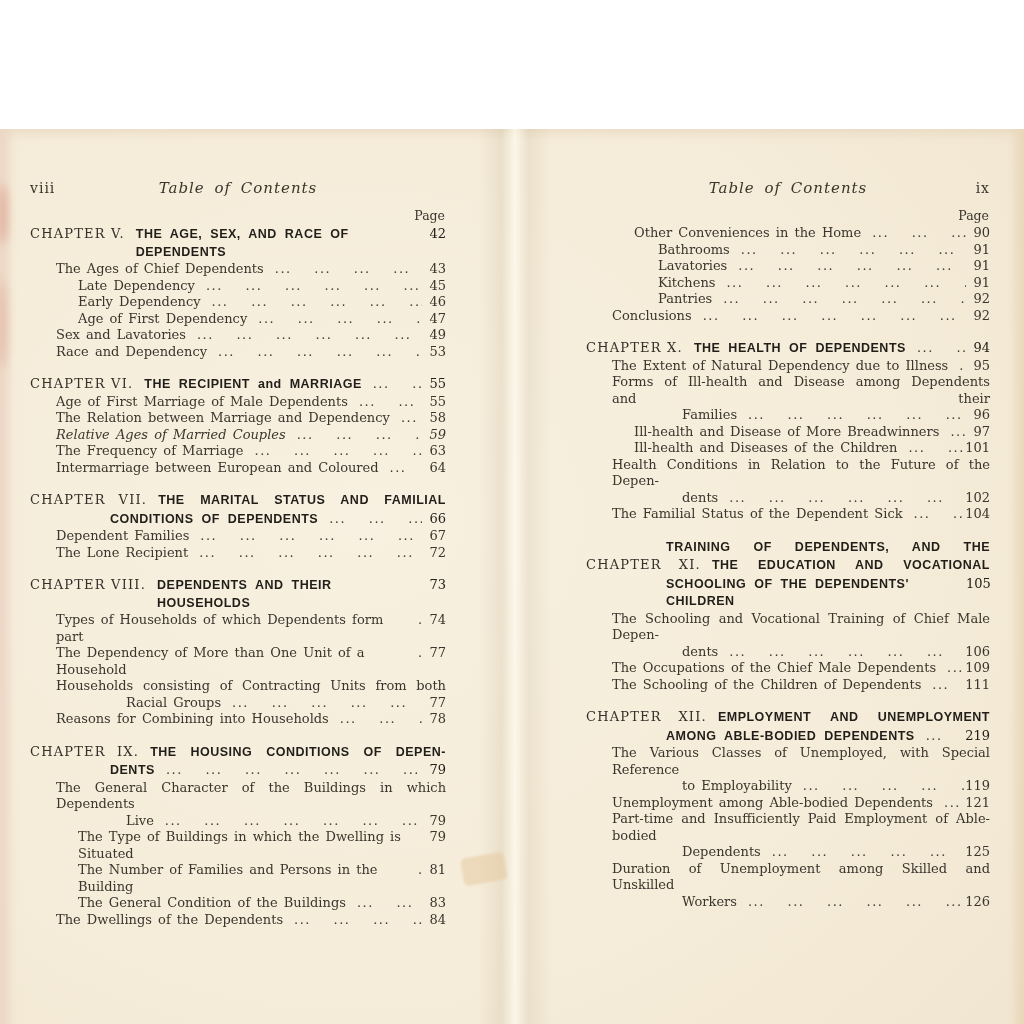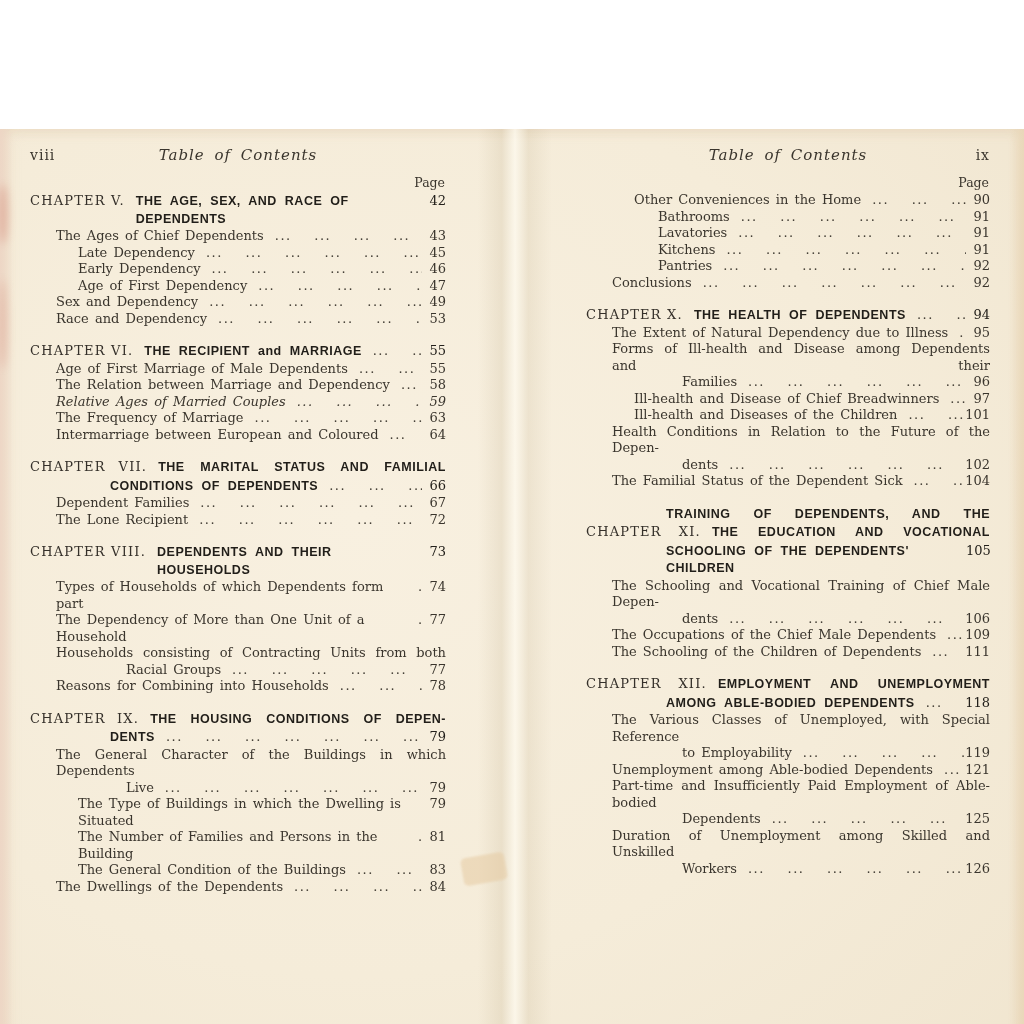--- a/index.html
+++ b/index.html
@@ -26,21 +26,21 @@
   .corner-fold { position:absolute; left:462px; top:726px; width:44px; height:28px;
     background:#e6cba3; opacity:.55; transform:rotate(-10deg); border-radius:5px; filter:blur(1px); }
 
   .page { position:absolute; top:0; height:100%; color:#3a352d; }
   .page-left  { left:30px;  width:416px; }
   .page-right { left:586px; width:404px; }
 
   .running-head { display:flex; align-items:baseline; margin-top:17px; }
   .running-head .folio { width:70px; font-size:14px; letter-spacing:1px; }
   .page-right .running-head .folio { text-align:right; }
-  .running-title { flex:1; text-align:center; font-style:italic; font-size:15px; letter-spacing:1px; word-spacing:4px; }
+  .running-title { flex:1; text-align:center; font-style:italic; font-size:15px; letter-spacing:1px; word-spacing:4px;margin-top:33px; }
   .head-spacer { width:70px; }
 
   .page-col-label { text-align:right; font-size:12.5px; margin-top:11px; padding-right:1px; }
 
   .section { margin-top:15px; }
   .sections > .section:first-child { margin-top:2px; }
 
   .row { display:flex; align-items:baseline; line-height:16.5px; font-size:13px; }
   .jline { text-align:justify; text-align-last:justify; line-height:16.5px; font-size:13px; }
   .entry-text { word-spacing:2px; }
@@ -98,21 +98,21 @@
             <span class="entry-text">Early Dependency</span>
             <span class="leader">... ... ... ... ... ... ... ... ... ... ... ...</span>
             <span class="pagenum">46</span>
           </div>
           <div class="row" style="padding-left: 48px;">
             <span class="entry-text">Age of First Dependency</span>
             <span class="leader">... ... ... ... ... ... ... ... ... ... ... ...</span>
             <span class="pagenum">47</span>
           </div>
           <div class="row" style="padding-left: 26px;">
-            <span class="entry-text">Sex and Dependency</span>
+            <span class="entry-text">Sex and Lavatories</span>
             <span class="leader">... ... ... ... ... ... ... ... ... ... ... ...</span>
             <span class="pagenum">49</span>
           </div>
           <div class="row" style="padding-left: 26px; align-items: flex-end;">
             <span class="entry-text">Race and Dependency</span>
             <span class="leader">... ... ... ... ... ... ... ... ... ... ... ...</span>
             <span class="pagenum">53</span>
           </div>
         </div>
         <div class="section">
@@ -294,21 +294,21 @@
             <span class="leader">... ... ... ... ... ... ... ... ... ... ... ...</span>
             <span class="pagenum">95</span>
           </div>
           <div class="jline" style="padding-left: 26px;"><span class="entry-text">Forms of Ill-health and Disease among Dependents and their</span></div>
           <div class="row" style="padding-left: 96px;">
             <span class="entry-text">Families</span>
             <span class="leader">... ... ... ... ... ... ... ... ... ... ... ...</span>
             <span class="pagenum">96</span>
           </div>
           <div class="row" style="padding-left: 48px;">
-            <span class="entry-text">Ill-health and Disease of Chief Breadwinners</span>
+            <span class="entry-text">Ill-health and Disease of More Breadwinners</span>
             <span class="leader">... ... ... ... ... ... ... ... ... ... ... ...</span>
             <span class="pagenum">97</span>
           </div>
           <div class="row" style="padding-left: 48px;">
             <span class="entry-text">Ill-health and Diseases of the Children</span>
             <span class="leader">... ... ... ... ... ... ... ... ... ... ... ...</span>
             <span class="pagenum">101</span>
           </div>
           <div class="jline" style="padding-left: 26px;"><span class="entry-text">Health Conditions in Relation to the Future of the Depen-</span></div>
           <div class="row" style="padding-left: 96px;">
@@ -348,21 +348,21 @@
             <span class="leader">... ... ... ... ... ... ... ... ... ... ... ...</span>
             <span class="pagenum">111</span>
           </div>
         </div>
         <div class="section">
           <div class="chapter-heading">
             <div class="jline"><span class="ch-label">CHAPTER XII.</span><span class="ch-title">EMPLOYMENT AND UNEMPLOYMENT</span></div>
             <div class="row ch-cont">
               <span class="ch-title">AMONG ABLE-BODIED DEPENDENTS</span>
               <span class="leader">... ... ... ... ... ... ... ... ... ... ... ...</span>
-              <span class="pagenum">118</span>
+              <span class="pagenum">219</span>
             </div>
           </div>
           <div class="jline" style="padding-left: 26px;"><span class="entry-text">The Various Classes of Unemployed, with Special Reference</span></div>
           <div class="row" style="padding-left: 96px;">
             <span class="entry-text">to Employability</span>
             <span class="leader">... ... ... ... ... ... ... ... ... ... ... ...</span>
             <span class="pagenum">119</span>
           </div>
           <div class="row" style="padding-left: 26px;">
             <span class="entry-text">Unemployment among Able-bodied Dependents</span>

